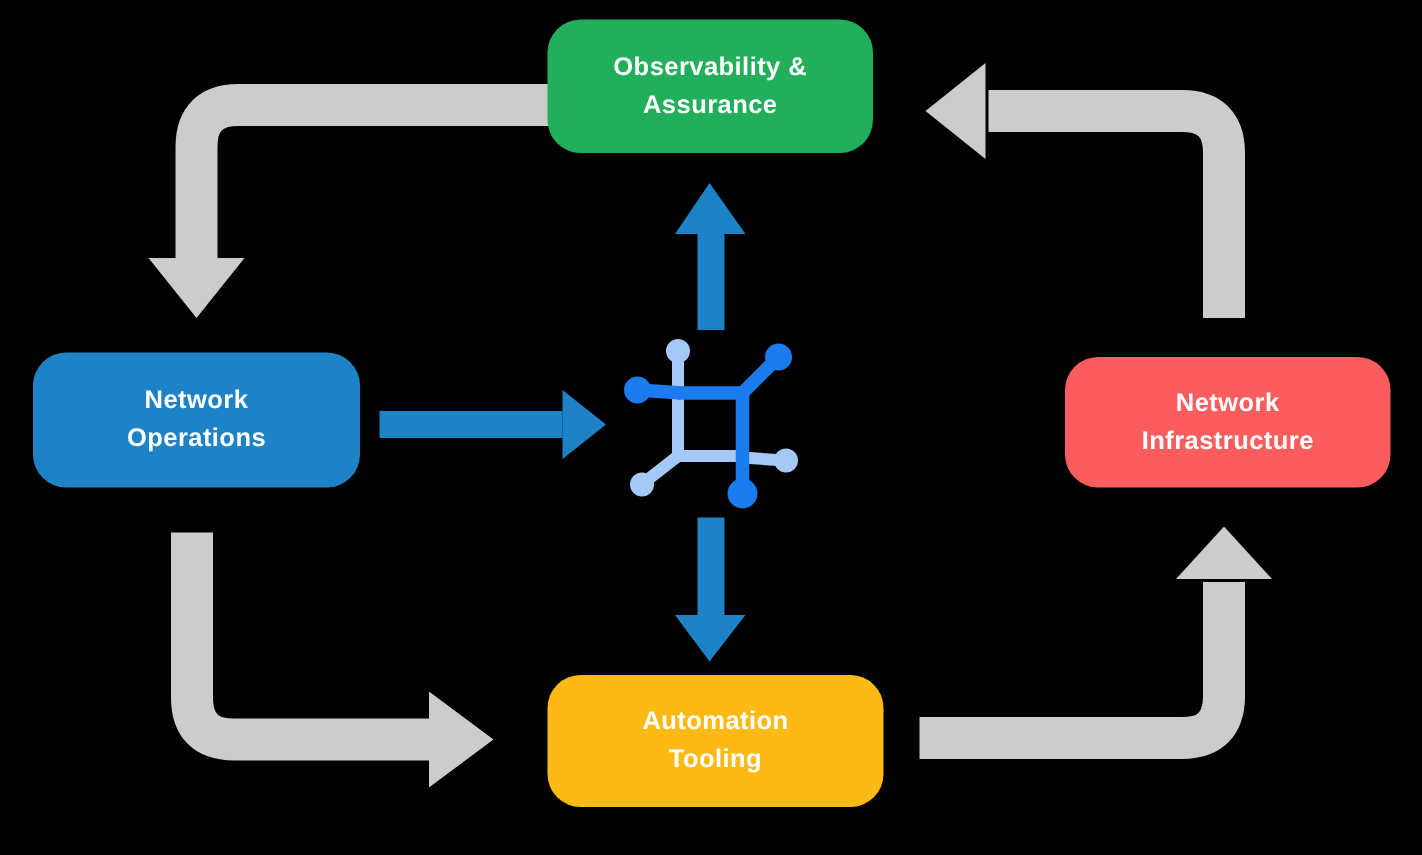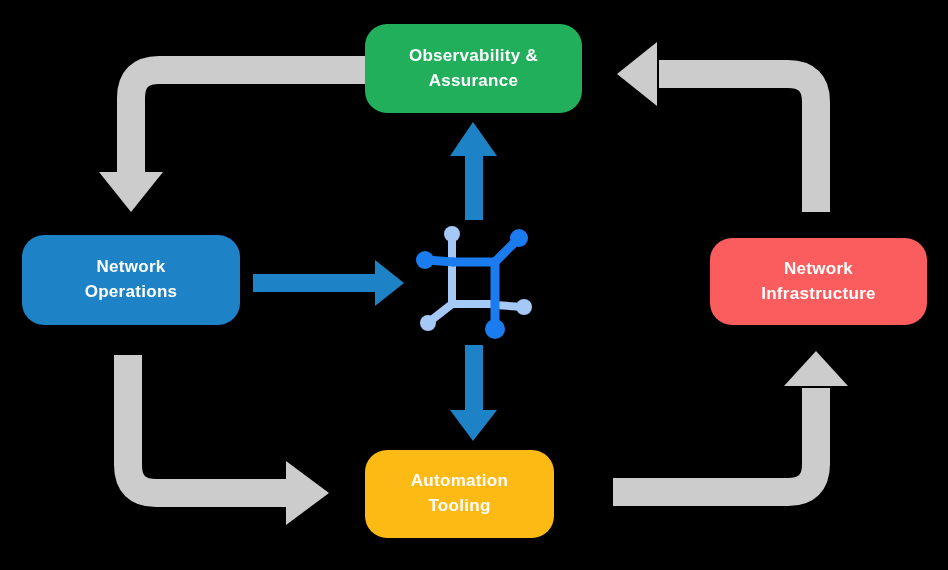--- a/index.html
+++ b/index.html
@@ -24,24 +24,24 @@
   .blue-arrow rect,.blue-arrow polygon{fill:var(--arrow-blue);}
   .node{
     position:absolute;
     display:flex;align-items:center;justify-content:center;
     border-radius:22px;
     color:var(--text-white);
     font-size:17px;font-weight:700;letter-spacing:.3px;
     text-align:center;line-height:1.47;
   }
   .node .label{white-space:pre-line;}
-  .node-observability{left:365px;top:24px;width:217px;height:89px;background:var(--observability-green);}
+  .node-observability{left:365px;top:13px;width:217px;height:89px;background:var(--observability-green);}
   .node-operations{left:22px;top:235px;width:218px;height:90px;background:var(--operations-blue);}
   .node-infrastructure{left:710px;top:238px;width:217px;height:87px;background:var(--infrastructure-red);}
-  .node-automation{left:365px;top:450px;width:189px;height:88px;background:var(--automation-yellow);}
+  .node-automation{left:365px;top:450px;width:224px;height:88px;background:var(--automation-yellow);}
   .center-icon{position:absolute;left:410px;top:218px;width:130px;height:125px;}
   .ic-light{stroke:var(--icon-light-blue);}
   .ic-light-f{fill:var(--icon-light-blue);}
   .ic-dark{stroke:var(--icon-dark-blue);}
   .ic-dark-f{fill:var(--icon-dark-blue);}
 </style>
 </head>
 <body>
 
 <div class="stage">

